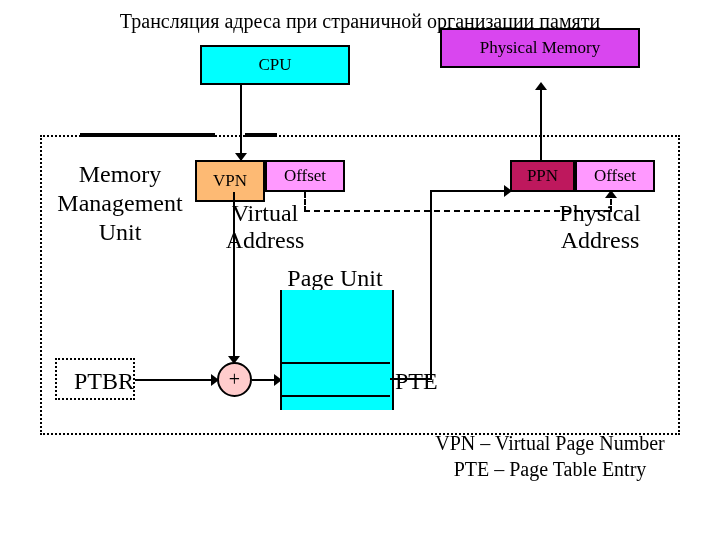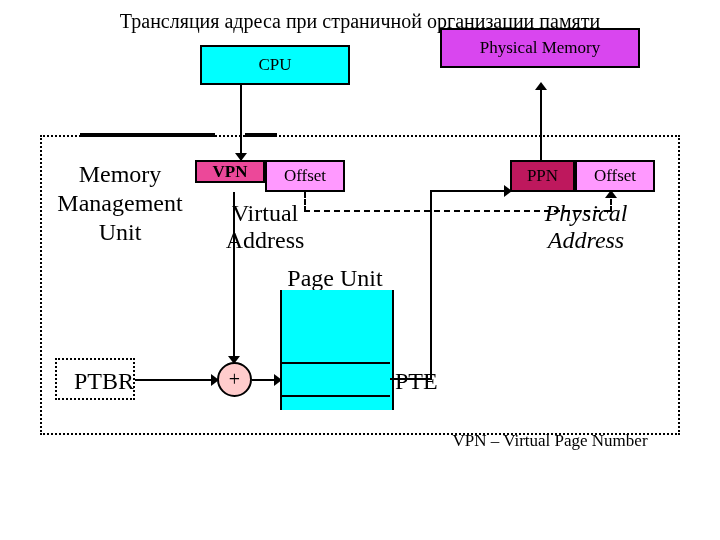--- a/index.html
+++ b/index.html
@@ -22,21 +22,21 @@
     position: absolute;
     border: 2px solid #000;
     display: flex;
     align-items: center;
     justify-content: center;
     font-size: 17px;
     box-sizing: border-box;
   }
   .cpu { left: 200px; top: 45px; width: 150px; height: 40px; background: #00ffff; }
   .pmem { left: 440px; top: 28px; width: 200px; height: 40px; background: #d946ef; }
-  .vpn { left: 195px; top: 160px; width: 70px; height: 23px; background: #ec4899; font-weight: bold; }
+  .vpn { left: 195px; top: 160px; width: 70px; height: 42px; background: #fdba74; }
   .voff { left: 265px; top: 160px; width: 80px; height: 32px; background: #ff99ff; }
   .ppn { left: 510px; top: 160px; width: 65px; height: 32px; background: #be185d; }
   .poff { left: 575px; top: 160px; width: 80px; height: 32px; background: #ff99ff; }
   .plus { left: 217px; top: 362px; width: 35px; height: 35px; border-radius: 50%; background: #ffcccc; font-size: 20px; }
   .pt {
     position: absolute;
     left: 280px; top: 290px; width: 110px; height: 120px;
     border-left: 2px solid #000;
     border-right: 2px solid #000;
     background: #00ffff;
@@ -48,28 +48,28 @@
     border-bottom: 2px solid #000;
     box-sizing: border-box;
   }
   .label {
     position: absolute;
     font-size: 24px;
     text-align: center;
   }
   .mmu-label { left: 55px; top: 160px; width: 130px; line-height: 1.2; }
   .va-label { left: 215px; top: 200px; width: 100px; }
-  .pa-label { left: 536px; top: 200px; width: 100px; font-style: italic; }
+  .pa-label { left: 550px; top: 200px; width: 100px; }
   .pt-label { left: 280px; top: 265px; width: 110px; }
   .pte-label { left: 395px; top: 368px; }
   .ptbr-label { left: 74px; top: 368px; }
   .legend {
     position: absolute;
     left: 400px; top: 430px; width: 300px;
-    font-size: 17px;
+    font-size: 20px;
     text-align: center;
     line-height: 1.3;
   }
   
   .mmu-box {
     position: absolute;
     left: 40px; top: 135px;
     width: 640px; height: 300px;
     border: 2px dotted #000;
     box-sizing: border-box;
@@ -153,20 +153,21 @@
 <div class="pte-row"></div>
 <div class="label pte-label">PTE</div>
 
 <div class="box plus">+</div>
 
 <div class="ptbr-box"></div>
 <div class="label ptbr-label">PTBR</div>
 
 <div class="legend">
   <div>VPN – Virtual Page Number</div>
+  <div>PTE – Page Table Entry</div>
 </div>
 
 <div class="arrow a1"></div>
 <div class="head h1"></div>
 <div class="arrow a2"></div>
 <div class="head h2"></div>
 <div class="arrow a3"></div>
 <div class="head h3"></div>
 <div class="arrow a4"></div>
 <div class="head h4"></div>

